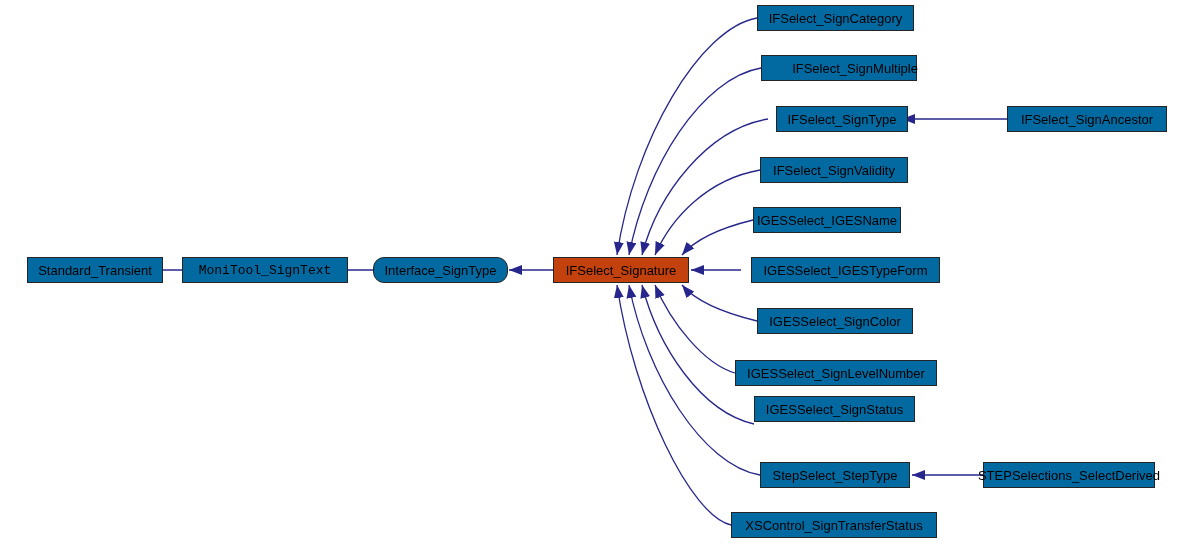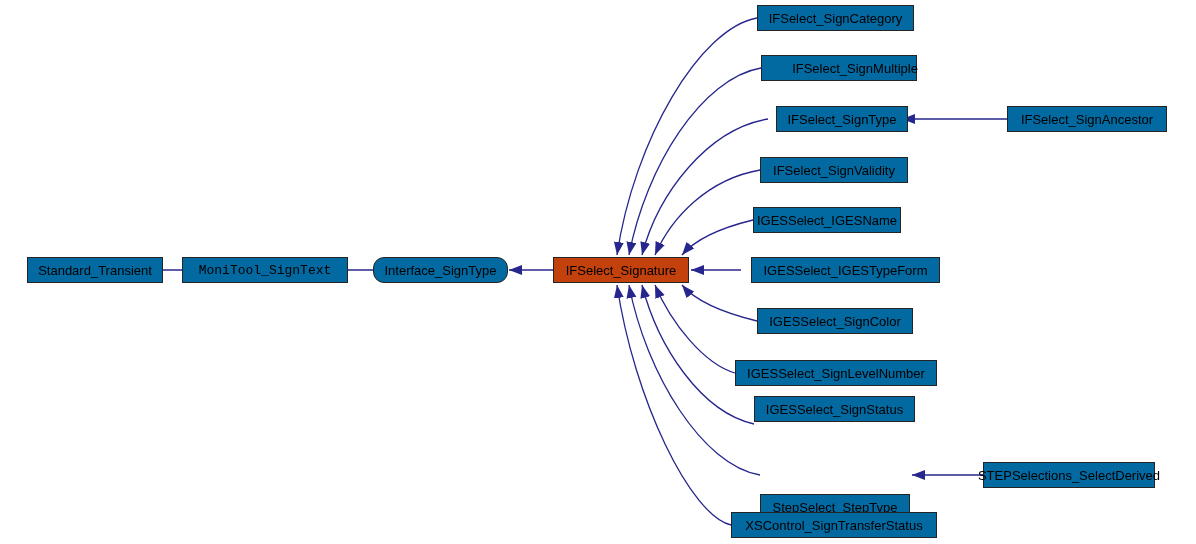--- a/index.html
+++ b/index.html
@@ -75,16 +75,16 @@
     <div class="node" style="left: 757px; top: 5px; width: 157px; height: 26px;">IFSelect_SignCategory</div>
     <div class="node" style="left: 761px; top: 55px; width: 156px; height: 26px; padding-left: 32px;">IFSelect_SignMultiple</div>
     <div class="node" style="left: 776px; top: 106px; width: 132px; height: 26px;">IFSelect_SignType</div>
     <div class="node" style="left: 760px; top: 157px; width: 148px; height: 26px;">IFSelect_SignValidity</div>
     <div class="node" style="left: 1007px; top: 106px; width: 160px; height: 26px;">IFSelect_SignAncestor</div>
     <div class="node" style="left: 753px; top: 207px; width: 148px; height: 26px;">IGESSelect_IGESName</div>
     <div class="node" style="left: 741px; top: 257px; width: 189px; height: 26px; margin-left: 10px;">IGESSelect_IGESTypeForm</div>
     <div class="node" style="left: 757px; top: 308px; width: 156px; height: 26px;">IGESSelect_SignColor</div>
     <div class="node" style="left: 735px; top: 360px; width: 202px; height: 26px;">IGESSelect_SignLevelNumber</div>
     <div class="node" style="left: 754px; top: 396px; width: 161px; height: 26px;">IGESSelect_SignStatus</div>
-    <div class="node" style="left: 760px; top: 462px; width: 150px; height: 26px; margin-top: 32px;">StepSelect_StepType</div>
+    <div class="node" style="left: 760px; top: 462px; width: 150px; height: 26px;">StepSelect_StepType</div>
     <div class="node" style="left: 983px; top: 462px; width: 172px; height: 26px;">STEPSelections_SelectDerived</div>
     <div class="node" style="left: 731px; top: 512px; width: 206px; height: 26px;">XSControl_SignTransferStatus</div>
   </div>
 
 </body></html>

